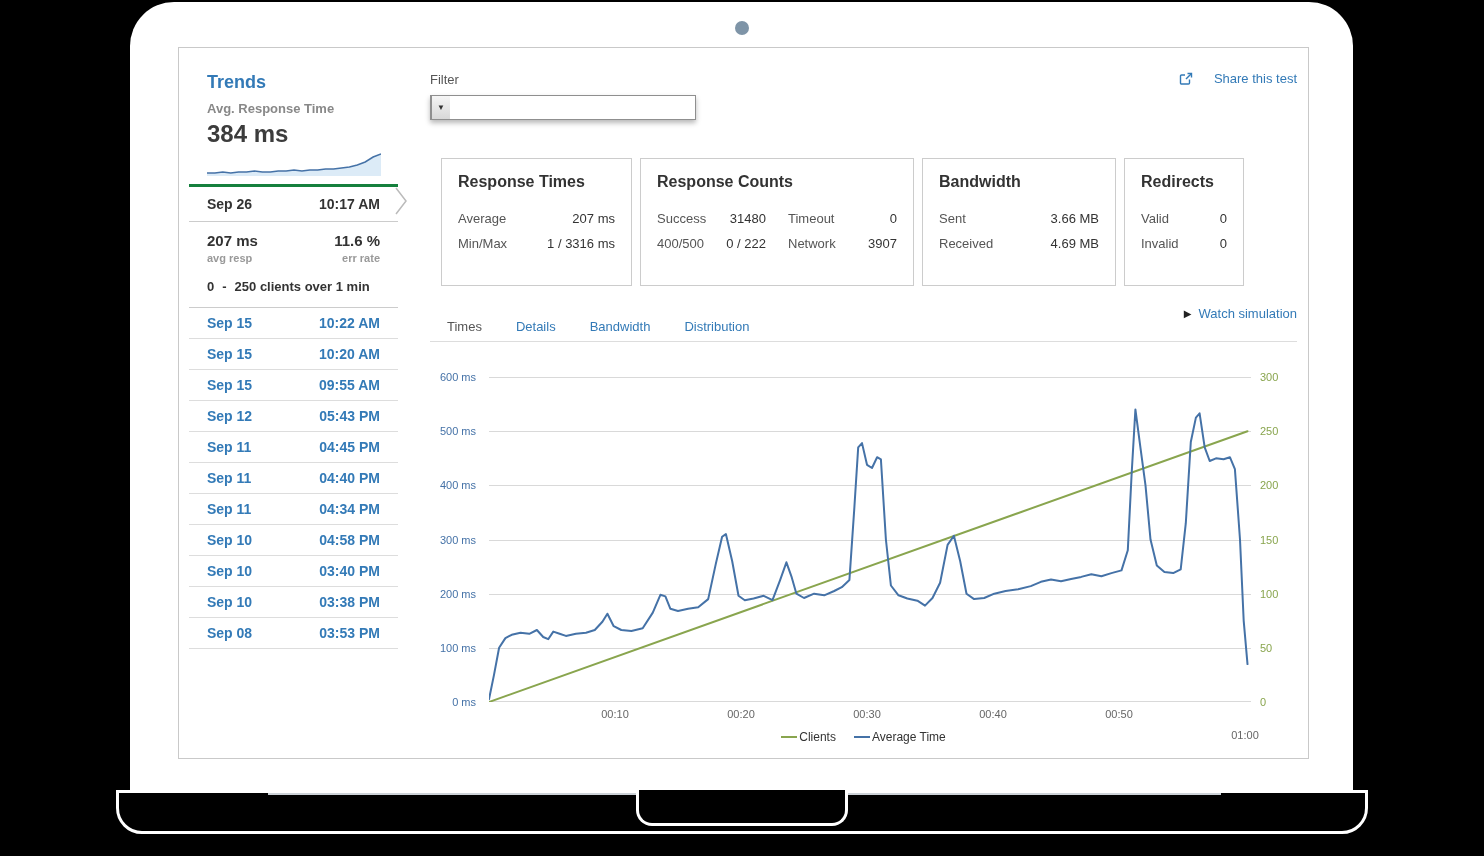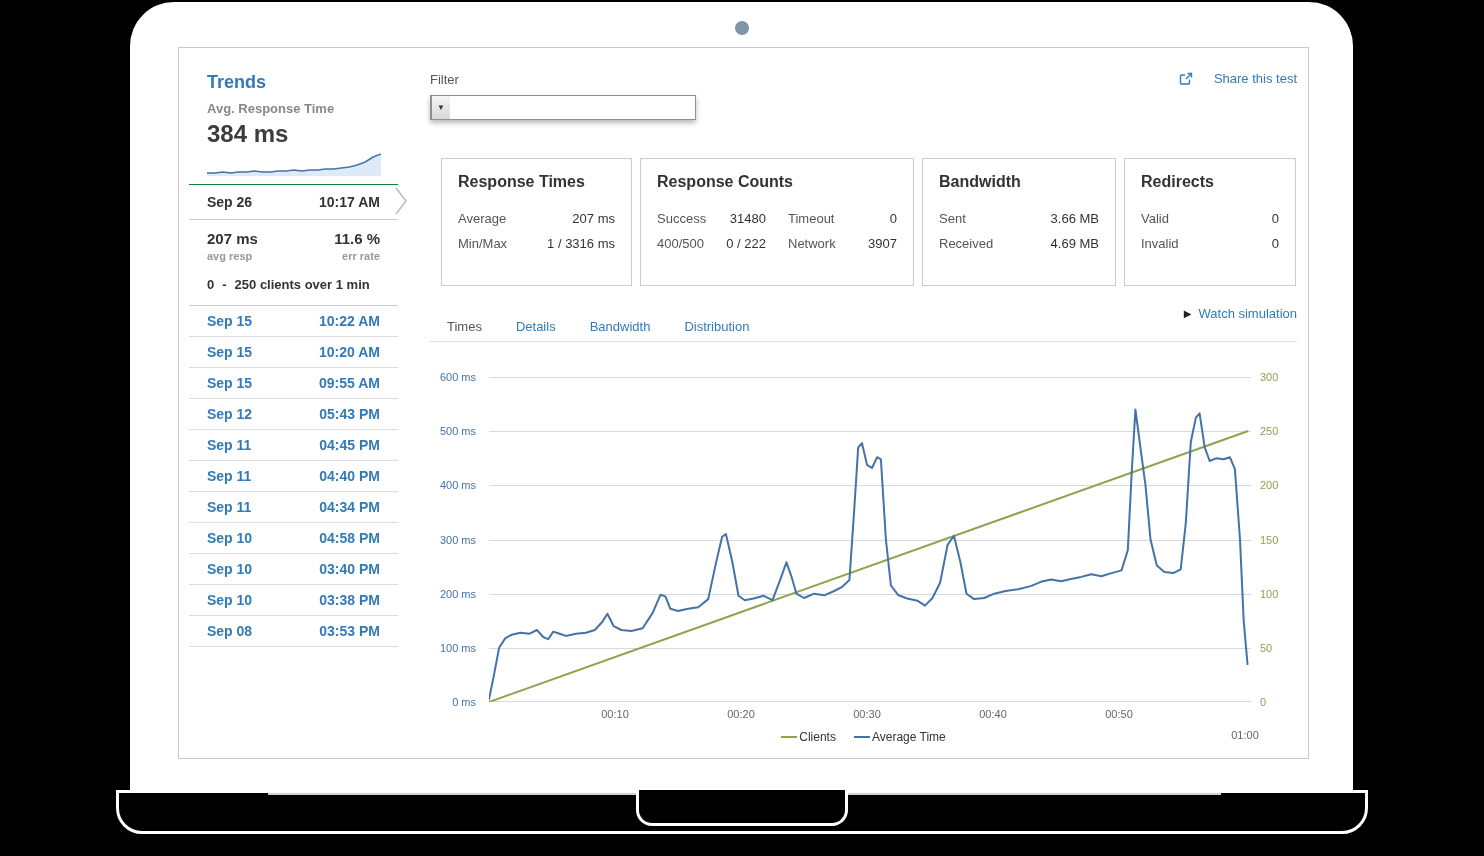--- a/index.html
+++ b/index.html
@@ -15,39 +15,39 @@
   .notch{position:absolute;left:50%;margin-left:-106px;top:790px;width:212px;height:36px;background:#000;border:3px solid #fff;border-top:none;border-radius:0 0 16px 16px;box-sizing:border-box;z-index:3;}
   
   .dashboard{position:absolute;left:48px;top:45px;width:1129px;height:710px;background:#fff;border:1px solid #c9c9c9;}
   
   .sidebar{position:absolute;left:10px;top:0;width:209px;font-weight:bold;}
   .s-head{padding:24px 18px 0;}
   .s-title{color:#337ab7;font-size:18px;}
   .s-sub{color:#888;font-size:13px;margin-top:8px;}
   .s-metric{color:#3c3c3c;font-size:24px;margin-top:4px;}
   .sparkline{display:block;margin-top:4px;}
-  .sel-row{margin-top:8px;height:34px;line-height:34px;border-top:1px solid #15803d;border-bottom:1px solid #ccc;display:flex;justify-content:space-between;padding:0 18px;color:#333;font-size:14px;cursor:pointer;}
+  .sel-row{margin-top:8px;height:34px;line-height:34px;border-top:3px solid #15803d;border-bottom:1px solid #ccc;display:flex;justify-content:space-between;padding:0 18px;color:#333;font-size:14px;cursor:pointer;}
   .sel-stats{padding:10px 18px 6px;}
   .stat-line{display:flex;justify-content:space-between;color:#333;font-size:15px;}
   .stat-lab{display:flex;justify-content:space-between;color:#999;font-size:11px;margin-top:3px;}
   .clients-row{padding:9px 18px 13px;border-bottom:1px solid #ccc;font-size:13px;color:#333;}
   .clients-row .dash{margin:0 8px;}
   .trend-list .srow{height:30px;line-height:30px;border-bottom:1px solid #ddd;display:flex;justify-content:space-between;padding:0 18px;font-size:14px;cursor:pointer;}
   .trend-list .srow span{color:#337ab7;}
   .sel-arrow{position:absolute;left:216px;top:138px;}
   
   .main{position:absolute;left:251px;top:0;width:867px;height:710px;}
   .filter-label{position:absolute;top:24px;left:0;font-size:13px;color:#555;}
   .select{position:absolute;top:47px;left:0;width:266px;height:25px;border:1px solid #8f8f8f;background:#fff;box-shadow:0 3px 5px rgba(0,0,0,.28);display:flex;align-items:stretch;box-sizing:border-box;cursor:pointer;}
   .select-text{flex:1;padding:0 8px;font-size:13px;color:#222;line-height:23px;white-space:nowrap;overflow:hidden;}
   .select-btn{width:18px;border-left:1px solid #8f8f8f;background:linear-gradient(#f5f5f5,#d8d8d8);display:flex;align-items:center;justify-content:center;font-size:8px;color:#333;}
   .share{position:absolute;top:23px;right:0;font-size:13px;color:#337ab7;display:flex;align-items:center;gap:21px;cursor:pointer;}
   .cards{position:absolute;top:110px;left:0;display:flex;gap:8px;margin-left:11px;}
   .card{border:1px solid #ccc;background:#fff;height:128px;box-sizing:border-box;padding:14px 16px;}
-  .card-0{width:191px}.card-1{width:274px}.card-2{width:194px}.card-3{width:172px}
+  .card-0{width:191px}.card-1{width:274px}.card-2{width:194px}.card-3{width:120px}
   .card-title{font-size:16px;font-weight:600;color:#333;margin-bottom:20px;}
   .crow{display:flex;justify-content:space-between;font-size:13px;margin-bottom:10px;}
   .clabel{color:#555;}
   .cvalue{color:#333;}
   .card-body.cols2{display:grid;grid-template-columns:1fr 1fr;column-gap:22px;row-gap:10px;}
   .card-body.cols2 .crow{margin-bottom:0;}
   .tabs{position:absolute;top:264px;left:0;right:0;height:29px;border-bottom:1px solid #ddd;display:flex;}
   .tab{padding:0 17px;line-height:29px;font-size:13px;color:#337ab7;cursor:pointer;}
   .tab.active{color:#555;cursor:default;}
   .watch{position:absolute;top:258px;right:0;font-size:13px;color:#337ab7;display:flex;align-items:center;gap:7px;cursor:pointer;}

